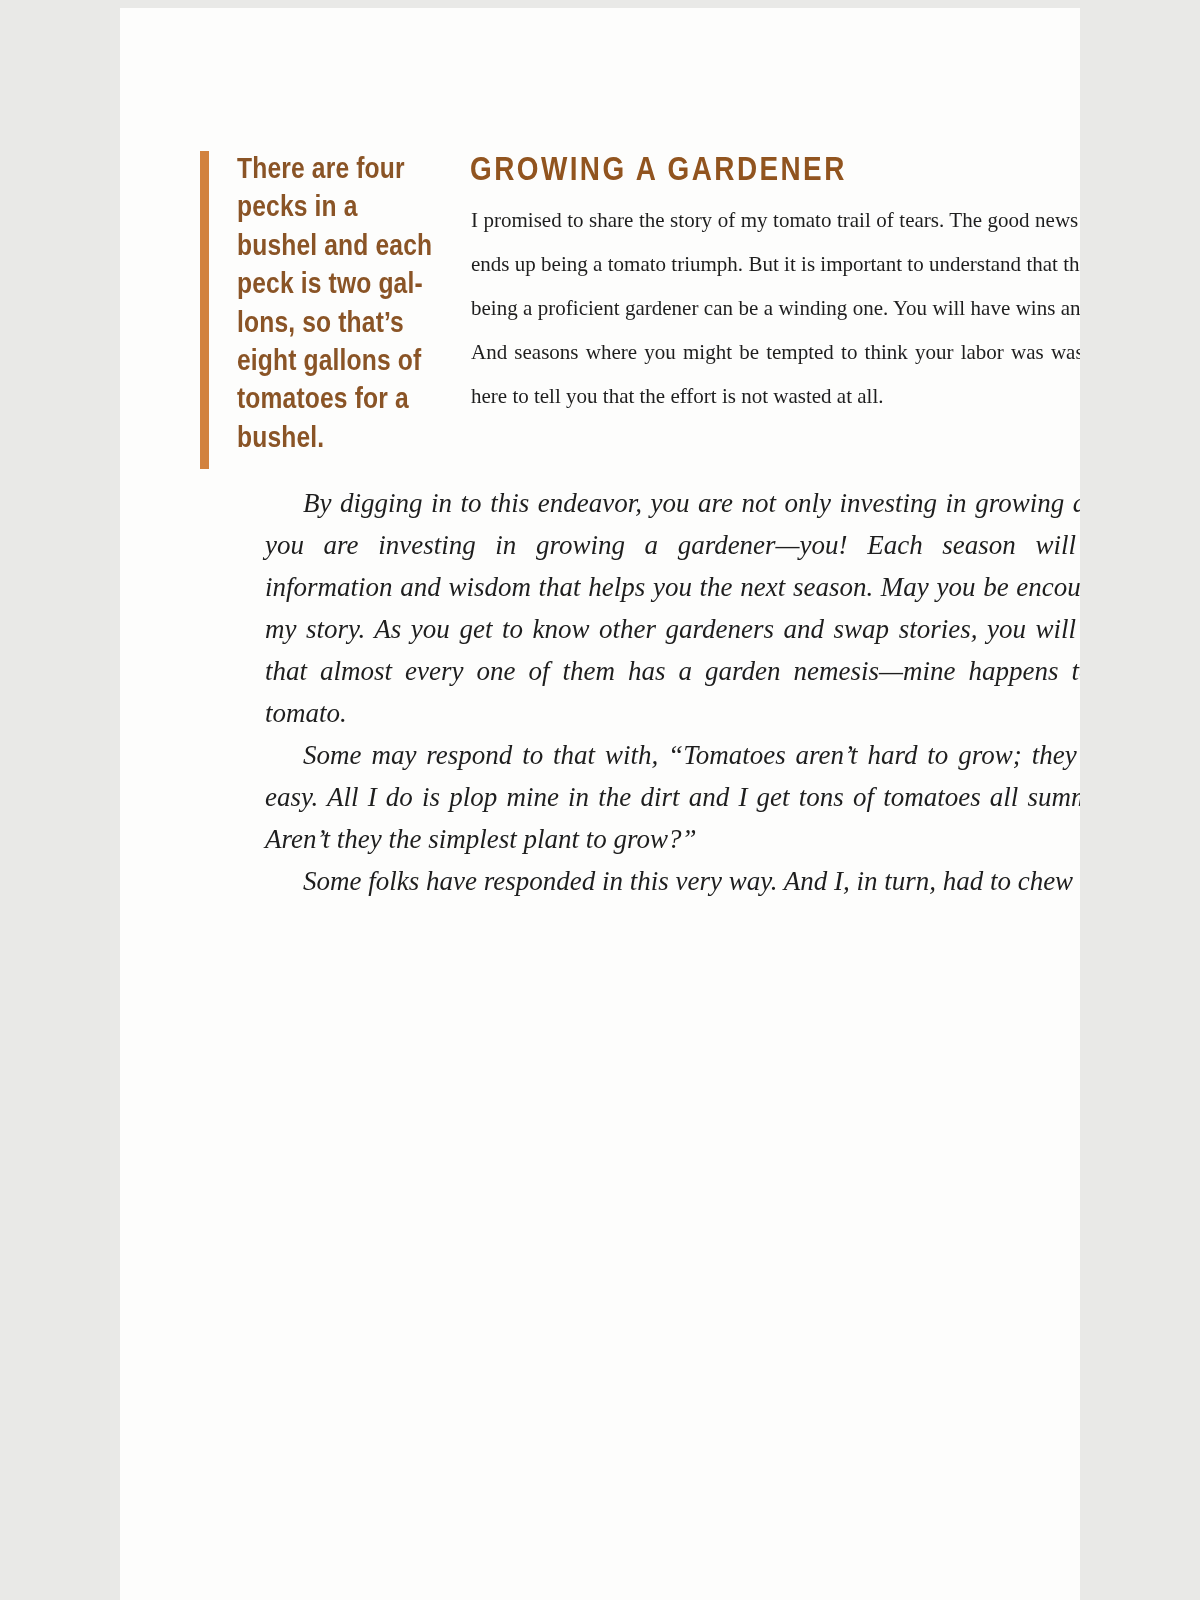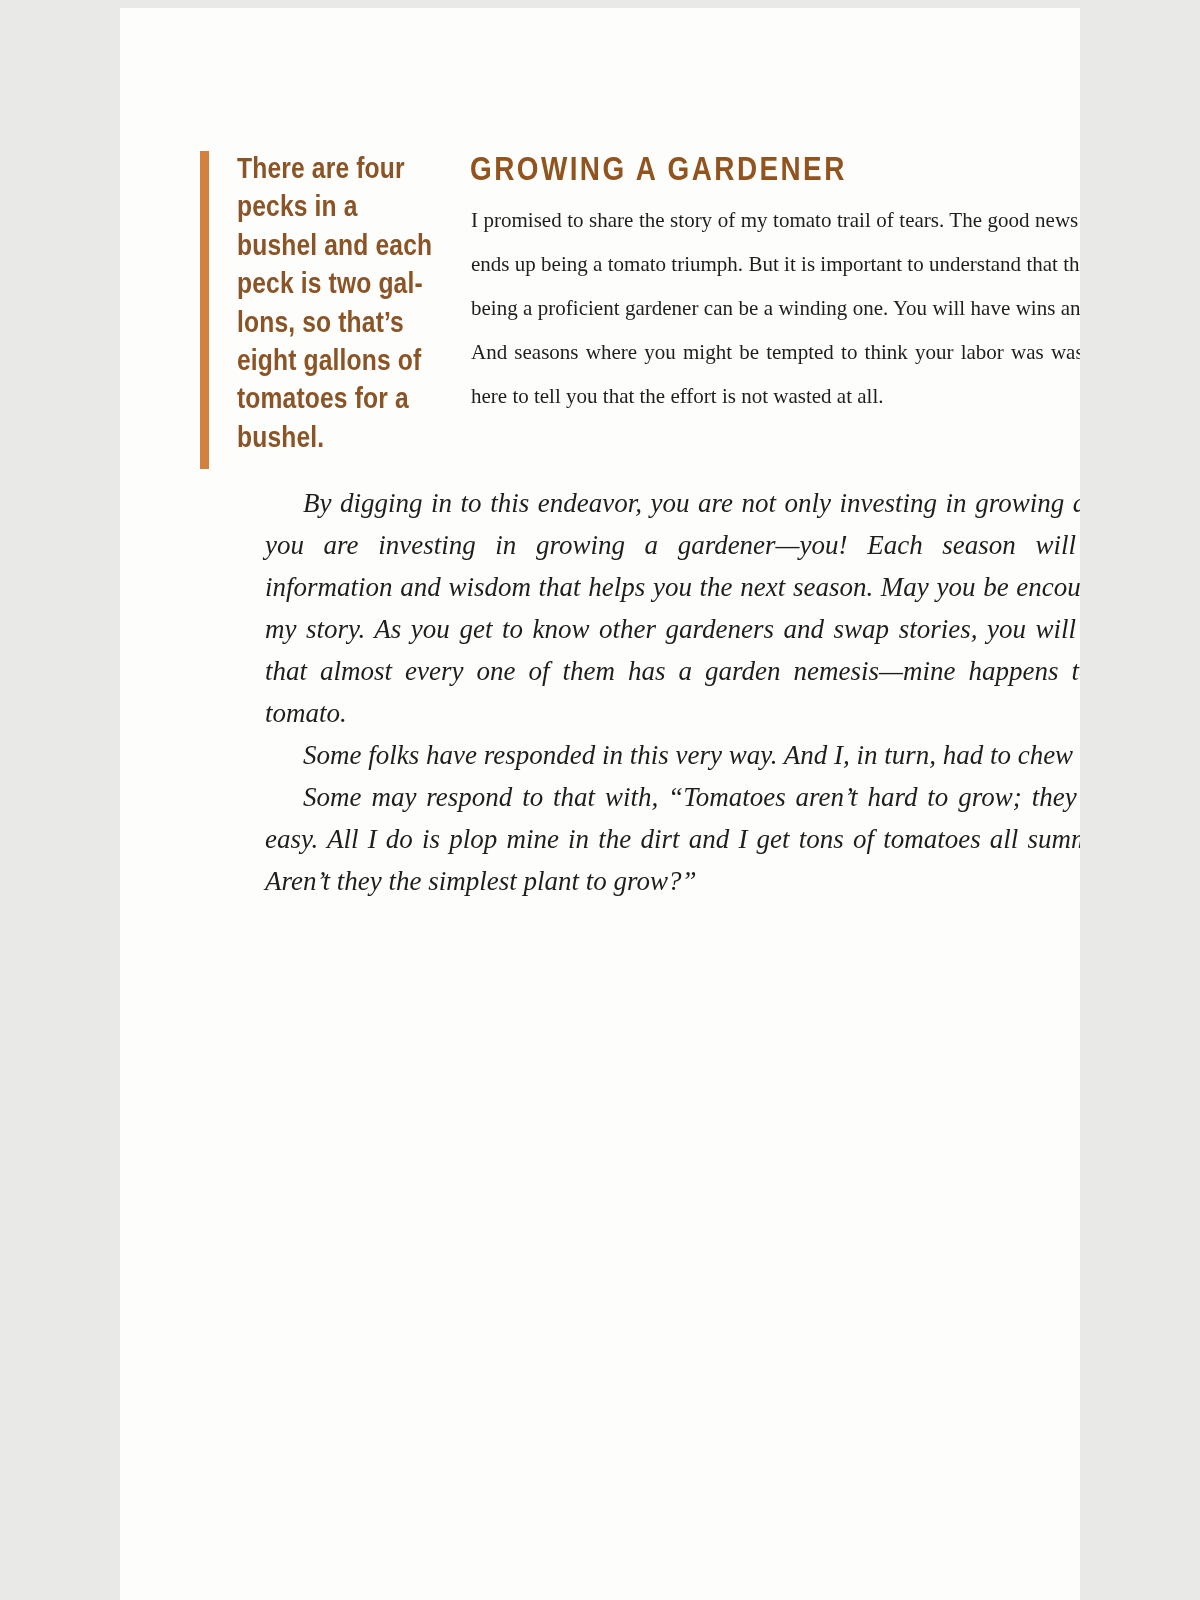--- a/index.html
+++ b/index.html
@@ -82,22 +82,22 @@
     <div>tomatoes for a</div>
     <div>bushel.</div>
   </div>
 
   <div class="heading">GROWING A GARDENER</div>
 
   <div class="intro">I promised to share the story of my tomato trail of tears. The good news is that it ends up being a tomato triumph. But it is important to understand that the path to being a proficient gardener can be a winding one. You will have wins and losses. And seasons where you might be tempted to think your labor was wasted. I’m here to tell you that the effort is not wasted at all.</div>
 
   <div class="fulltext">
     <p>By digging in to this endeavor, you are not only investing in growing a garden, you are investing in growing a gardener—you! Each season will provide information and wisdom that helps you the next season. May you be encouraged by my story. As you get to know other gardeners and swap stories, you will discover that almost every one of them has a garden nemesis—mine happens to be the tomato.</p>
+    <p>Some may respond to that with, “Tomatoes aren’t hard to grow; they’re super easy. All I do is plop mine in the dirt and I get tons of tomatoes all summer long. Aren’t they the simplest plant to grow?”</p>
     <p>Some folks have responded in this very way. And I, in turn, had to chew</p>
-    <p>Some may respond to that with, “Tomatoes aren’t hard to grow; they’re super easy. All I do is plop mine in the dirt and I get tons of tomatoes all summer long. Aren’t they the simplest plant to grow?”</p>
   </div>
 
   <div class="illustration">
 
     
     
 
     
     
 

